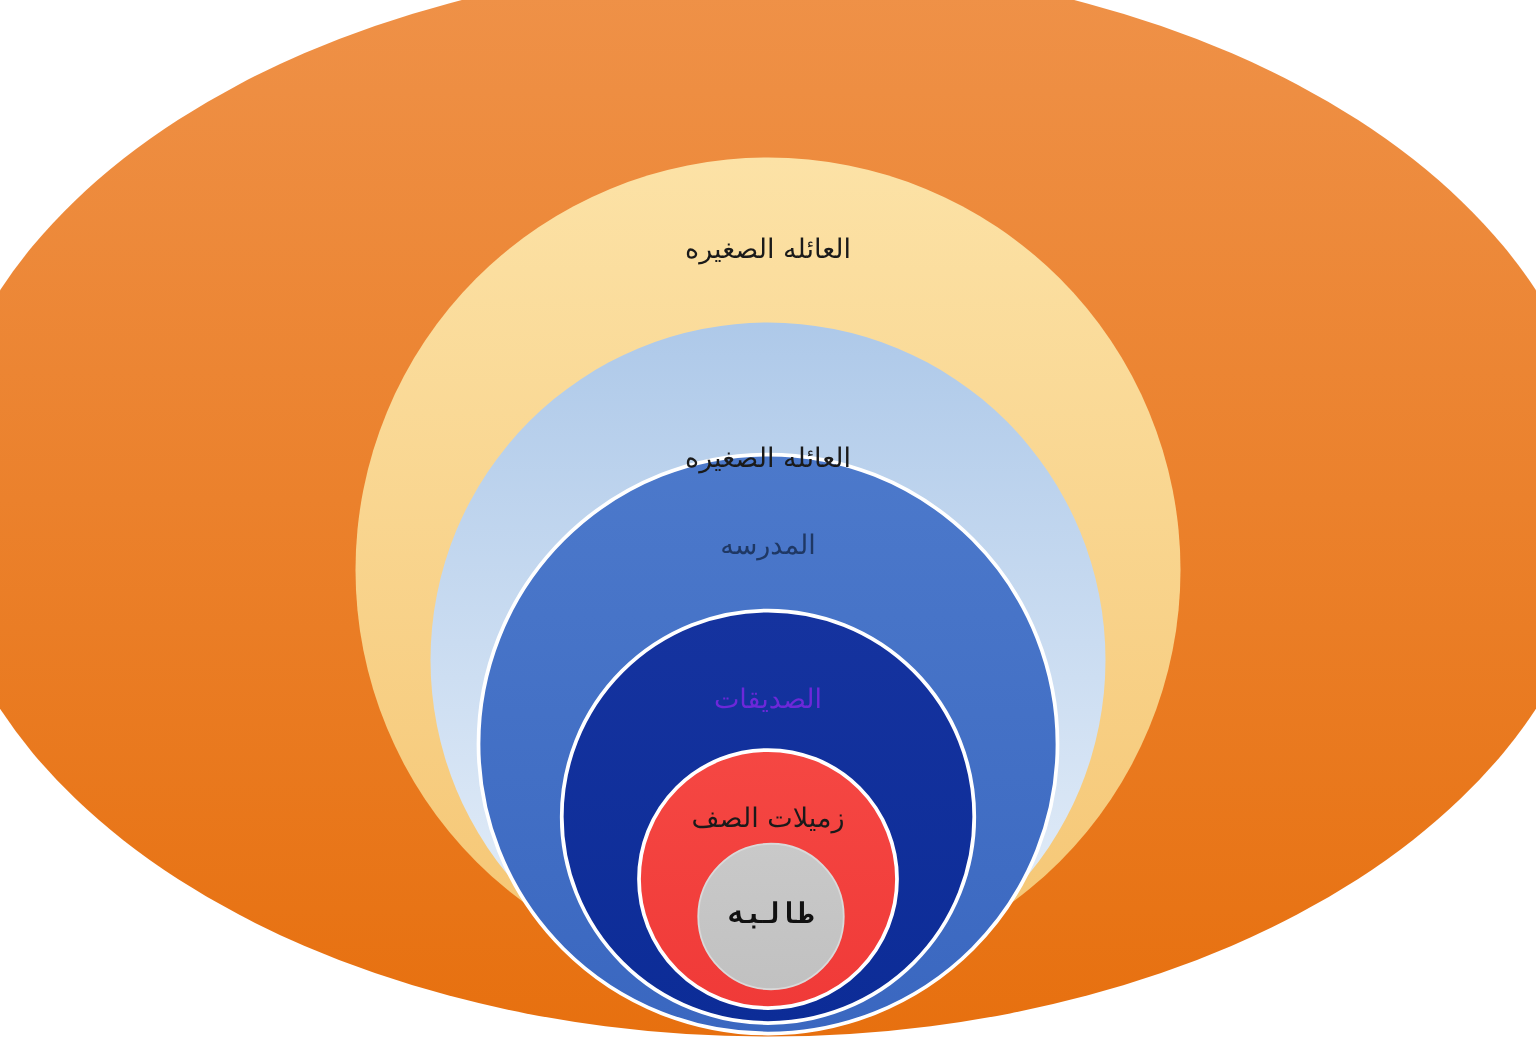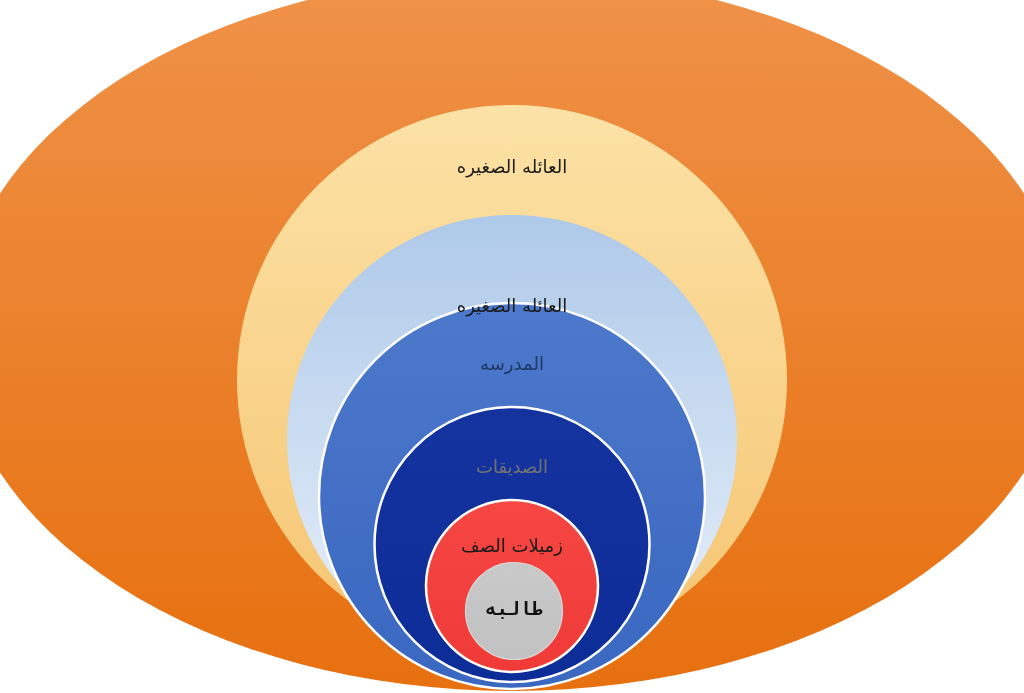--- a/index.html
+++ b/index.html
@@ -83,19 +83,19 @@
     <circle cx="514" cy="611" r="48.5" fill="url(#g6)" stroke="#d9d9d9" stroke-width="1.2"></circle>
   </svg>
 
 
   <div class="ring-label lbl1" dir="rtl" style="color: rgb(26, 26, 26);">العائله الصغيره</div>
 
   <div class="ring-label lbl2" dir="rtl" style="color: rgb(26, 26, 26);">العائله الصغيره</div>
 
   <div class="ring-label lbl3" dir="rtl" style="color: rgb(31, 56, 100);">المدرسه</div>
 
-  <div class="ring-label lbl4" dir="rtl" style="color: #737373;">الصديقات</div>
+  <div class="ring-label lbl4" dir="rtl" style="color: #6d28d9;">الصديقات</div>
 
   <div class="ring-label lbl5" dir="rtl" style="color: rgb(26, 26, 26);">زميلات الصف</div>
 
   <div class="ring-label lbl6" dir="rtl" style="color: rgb(17, 17, 17);">طالبه</div>
 
 </div>
 
 </body></html>

